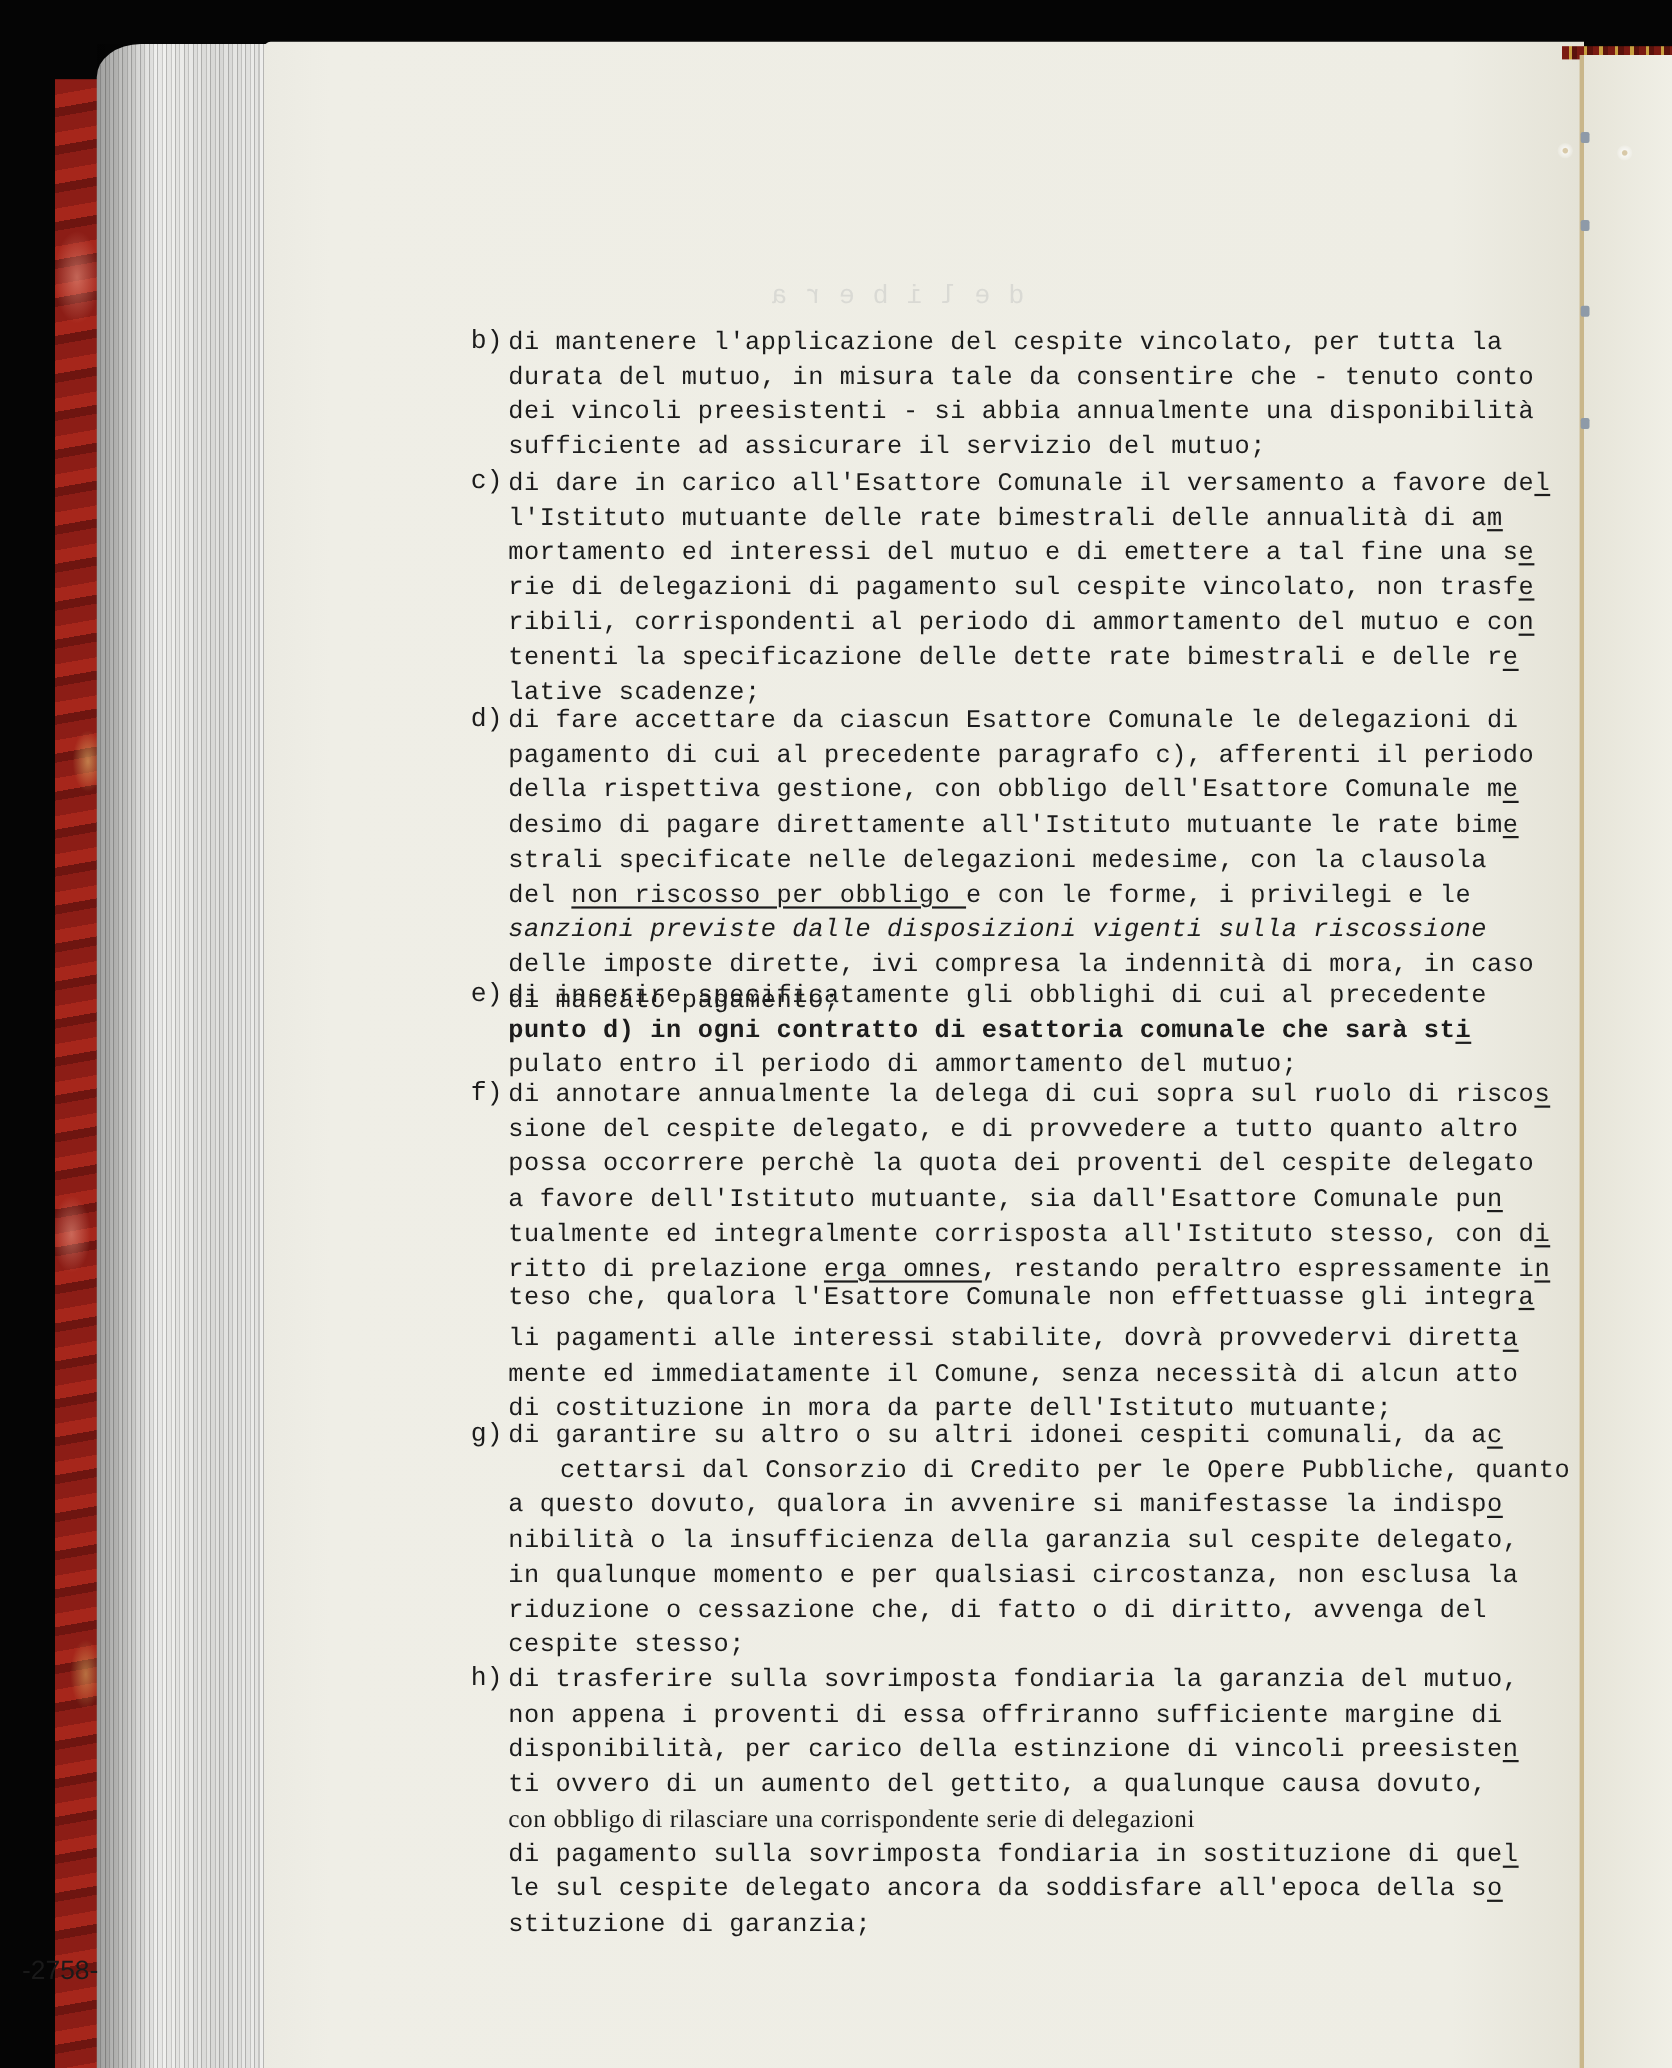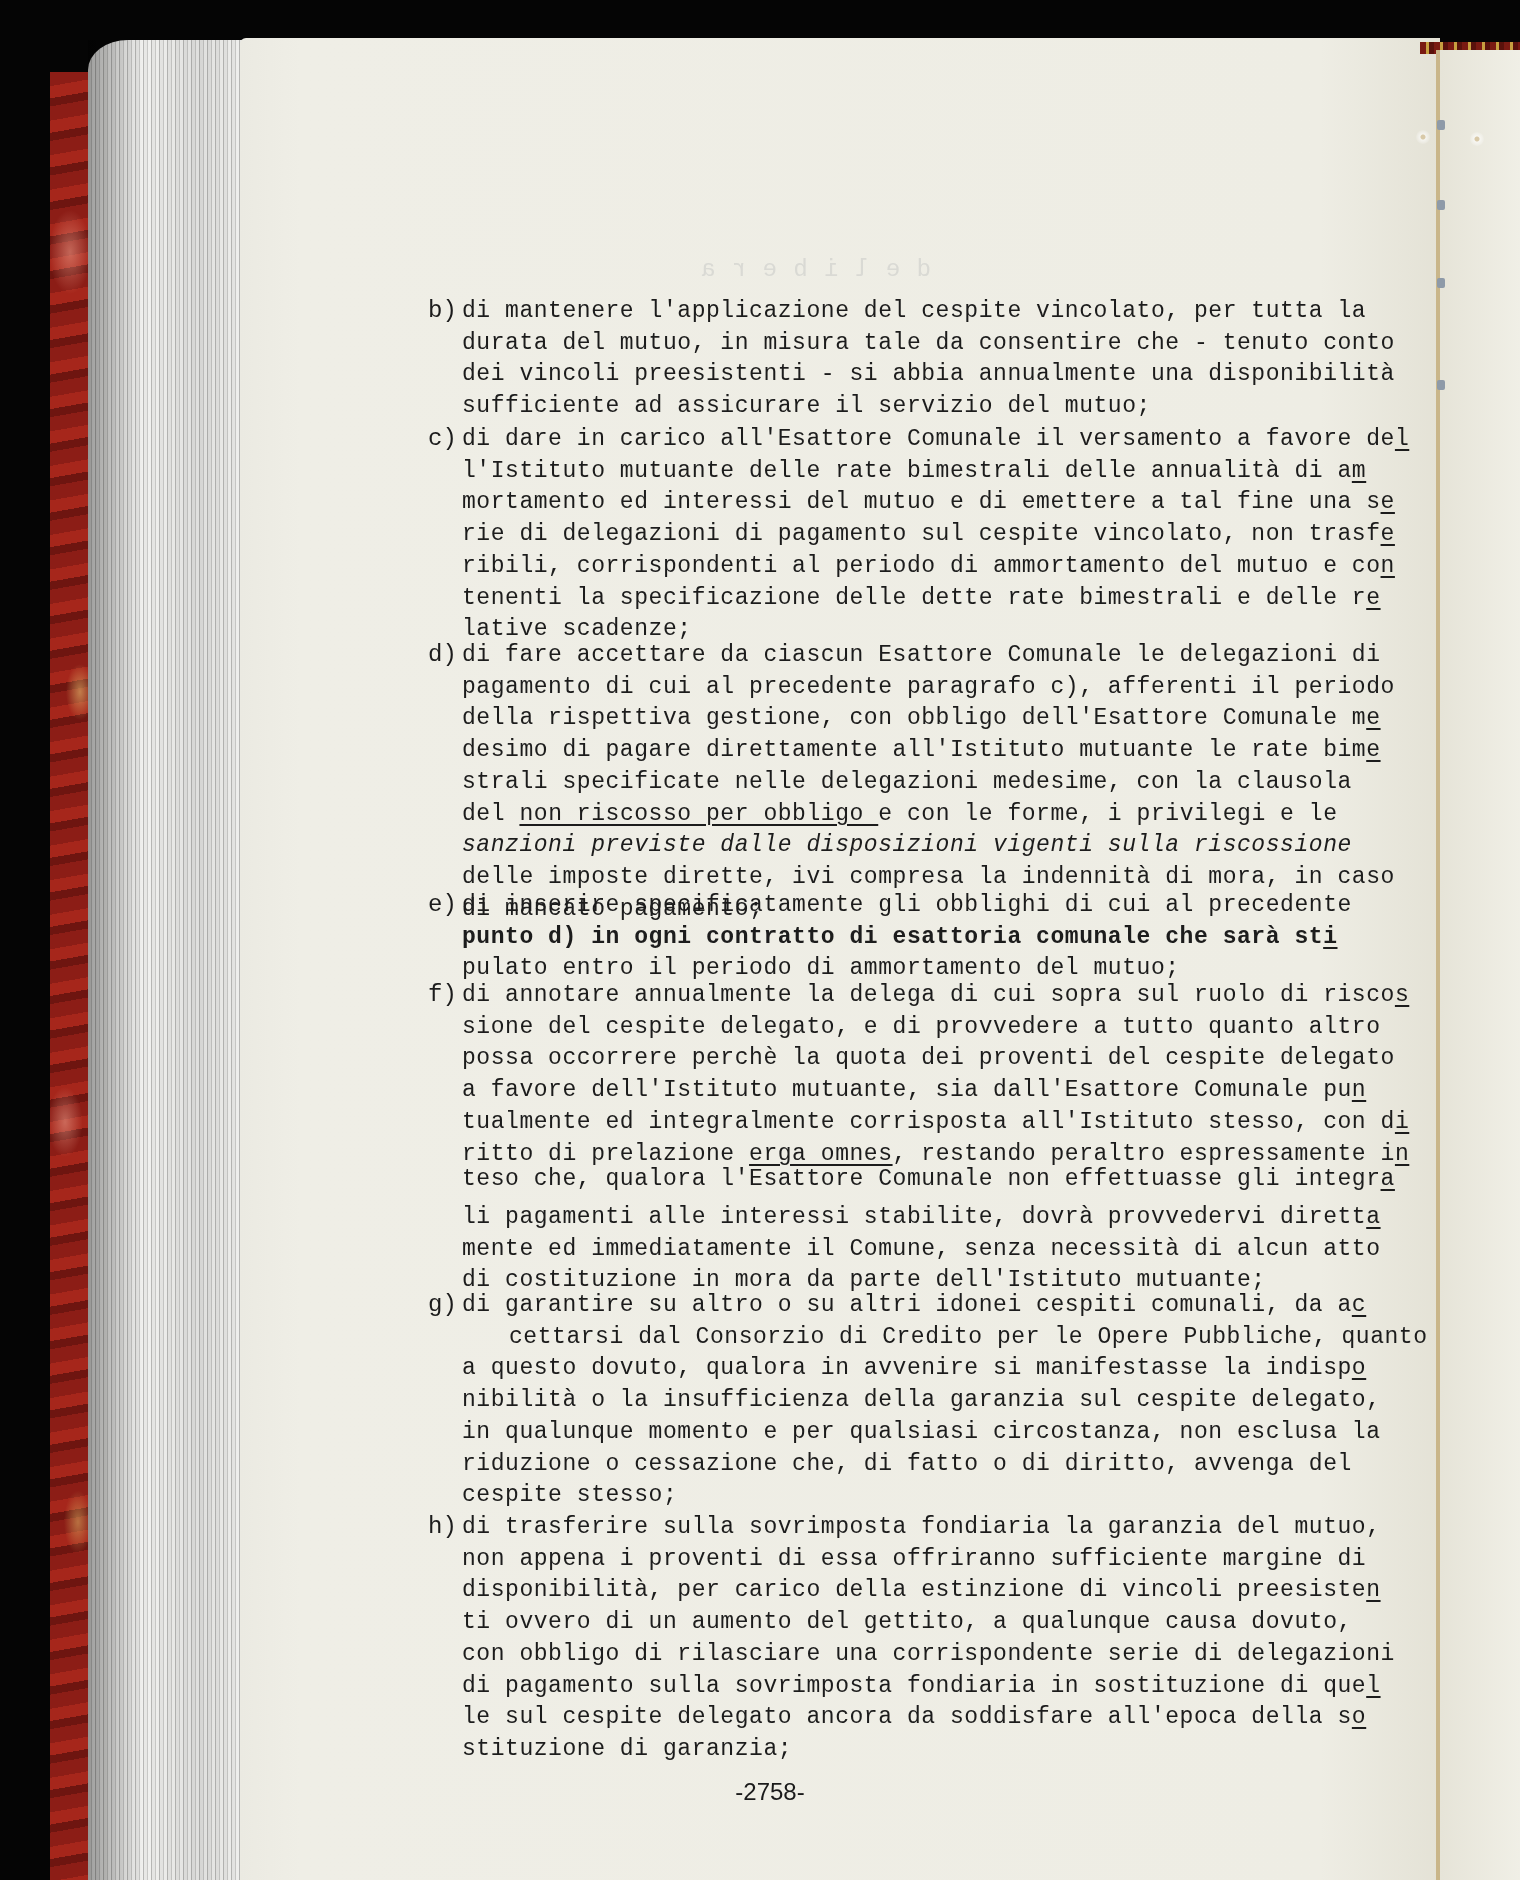--- a/index.html
+++ b/index.html
@@ -56,21 +56,21 @@
   }
   .line {
     position:absolute; left:462px; font-size:23px; line-height:30px;
     color:#1c1c1c; white-space:pre; letter-spacing:0.55px;
   }
   .label {
     position:absolute; left:428px; font-size:24px; line-height:30px; color:#1c1c1c; white-space:pre;
   }
   .u { text-decoration:underline; text-decoration-thickness:2px; text-underline-offset:4px; }
   .pagenum {
-    position:absolute; left:0; width:1520px; top:1778px; text-align:center;
+    position:absolute; left:0; width:1520px; top:1778px; text-align:left;
     font-family:"Liberation Sans","DejaVu Sans",sans-serif; font-size:24px; color:#1a1a1a;
     padding-left:20px; box-sizing:border-box;
   }
 </style>
 </head>
 <body>
 
 <div class="marble"></div>
 <div class="stack"></div>
 <div class="stack-shade"></div>
@@ -133,19 +133,19 @@
     <div class="line" style="top: 1353.4px;"><span>a questo dovuto, qualora in avvenire si manifestasse la indisp</span><span class="u">o</span></div>
     <div class="line" style="top: 1385.1px;"><span>nibilità o la insufficienza della garanzia sul cespite delegato,</span></div>
     <div class="line" style="top: 1416.8px;"><span>in qualunque momento e per qualsiasi circostanza, non esclusa la</span></div>
     <div class="line" style="top: 1448.5px;"><span>riduzione o cessazione che, di fatto o di diritto, avvenga del</span></div>
     <div class="line" style="top: 1480.2px;"><span>cespite stesso;</span></div>
     <div class="label" style="top: 1512px;">h)</div>
     <div class="line" style="top: 1512px;"><span>di trasferire sulla sovrimposta fondiaria la garanzia del mutuo,</span></div>
     <div class="line" style="top: 1543.7px;"><span>non appena i proventi di essa offriranno sufficiente margine di</span></div>
     <div class="line" style="top: 1575.4px;"><span>disponibilità, per carico della estinzione di vincoli preesiste</span><span class="u">n</span></div>
     <div class="line" style="top: 1607.1px;"><span>ti ovvero di un aumento del gettito, a qualunque causa dovuto,</span></div>
-    <div class="line" style="top: 1638.8px;"><span>con obbligo di rilasciare una corrispondente serie di delegazioni</span></div>
+    <div class="line" style="top: 1638.8px; font-family: Liberation Serif, serif;"><span>con obbligo di rilasciare una corrispondente serie di delegazioni</span></div>
     <div class="line" style="top: 1670.5px;"><span>di pagamento sulla sovrimposta fondiaria in sostituzione di que</span><span class="u">l</span></div>
     <div class="line" style="top: 1702.2px;"><span>le sul cespite delegato ancora da soddisfare all'epoca della s</span><span class="u">o</span></div>
     <div class="line" style="top: 1733.9px;"><span>stituzione di garanzia;</span></div>
   </div>
 
 <div class="pagenum">-2758-</div>
 
 </body></html>

